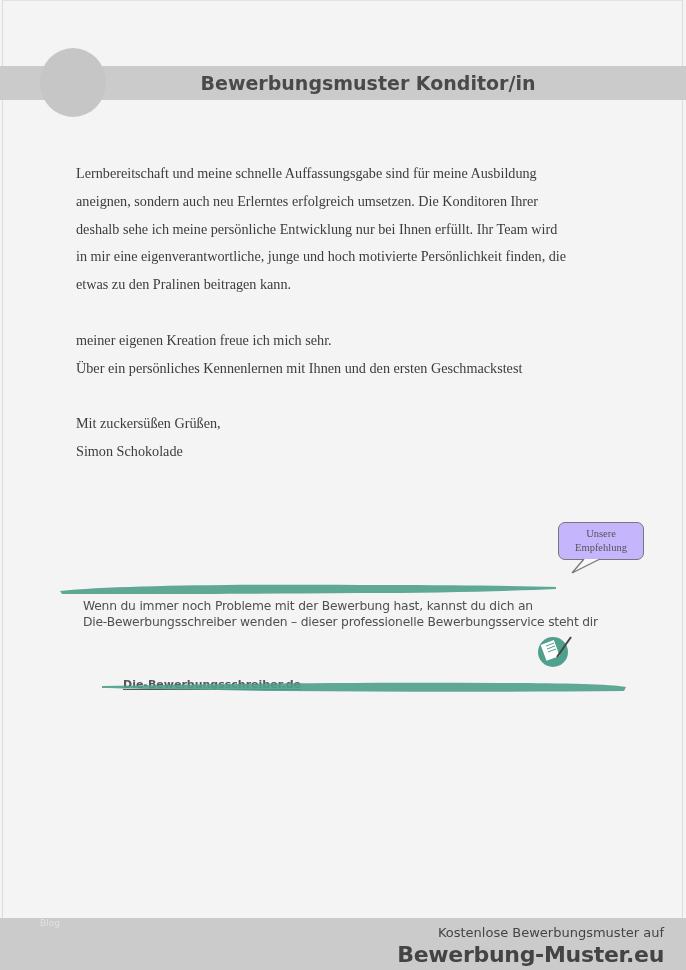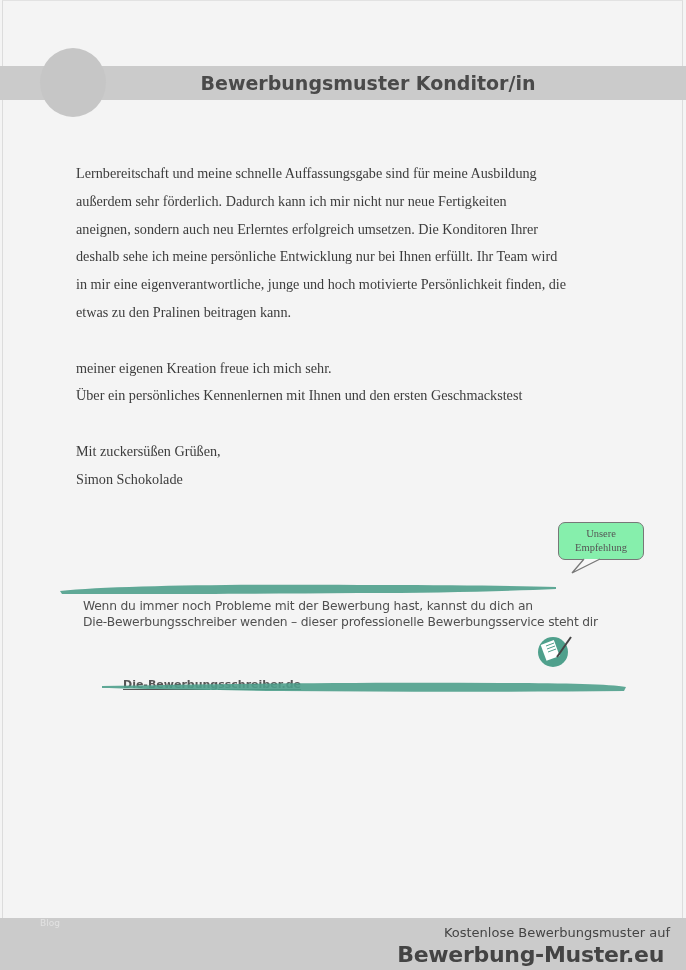--- a/index.html
+++ b/index.html
@@ -28,21 +28,21 @@
     color: #4a4a4a; padding-left: 50px; box-sizing: border-box;
   }
   .body-text {
     position: absolute; left: 76px; top: 160px; width: 580px;
     font-size: 14.2px; line-height: 27.8px; color: #3c3c3c;
   }
   .body-text p { margin: 0; }
   .gap { height: 27.8px; }
   .bubble {
     position: absolute; left: 558px; top: 522px; width: 86px; height: 38px;
-    border: 1.5px solid #777; border-radius: 7px; background: #86efac;
+    border: 1.5px solid #777; border-radius: 7px; background: #c4b5fd;
     text-align: center; font-size: 10.5px; line-height: 14px; color: #555;
     padding-top: 4px; box-sizing: border-box;
   }
   .bubble-tail {
     position: absolute; left: 570px; top: 557px; width: 40px; height: 20px;
   }
   .stroke { position: absolute; }
   .promo-text {
     position: absolute; left: 83px; top: 598px; width: 540px;
     font-family: "DejaVu Sans", sans-serif; font-size: 12.3px; line-height: 16px;
@@ -56,41 +56,40 @@
   .promo-icon { position: absolute; left: 537px; top: 633px; width: 36px; height: 36px; }
   .footer {
     position: absolute; left: 0; top: 918px; width: 686px; height: 52px;
     background: #cbcbcb;
   }
   .footer-blog {
     position: absolute; left: 40px; top: 918px; font-family: "DejaVu Sans", sans-serif;
     font-size: 9px; color: #e2e2e2;
   }
   .footer-line1 {
-    position: absolute; right: 16px; top: 925px;
+    position: absolute; right: 22px; top: 925px;
     font-family: "DejaVu Sans", sans-serif; font-size: 13px; color: #444;
   }
   .footer-line2 {
     position: absolute; right: 22px; top: 942px;
     font-family: "DejaVu Sans", sans-serif; font-weight: bold; font-size: 22px; color: #444;
     letter-spacing: -0.3px;
   }
 </style>
 </head>
 <body>
 
 <div class="page-border"></div>
 
 <div class="title-band"></div>
 <div class="title-circle"></div>
 <div class="title-text">Bewerbungsmuster Konditor/in</div>
 
 <div class="body-text">
   <p>Lernbereitschaft und meine schnelle Auffassungsgabe sind für meine Ausbildung</p>
-  <p>außerdem sehr förderlich. Dadurch kann ich mir nicht nur neue Fertigkeiten</p>
   <p>aneignen, sondern auch neu Erlerntes erfolgreich umsetzen. Die Konditoren Ihrer</p>
   <p>deshalb sehe ich meine persönliche Entwicklung nur bei Ihnen erfüllt. Ihr Team wird</p>
   <p>in mir eine eigenverantwortliche, junge und hoch motivierte Persönlichkeit finden, die</p>
   <p>etwas zu den Pralinen beitragen kann.</p>
   <div class="gap"></div>
   <p>meiner eigenen Kreation freue ich mich sehr.</p>
   <p>Über ein persönliches Kennenlernen mit Ihnen und den ersten Geschmackstest</p>
   <div class="gap"></div>
   <p>Mit zuckersüßen Grüßen,</p>
   <p>Simon Schokolade</p>

